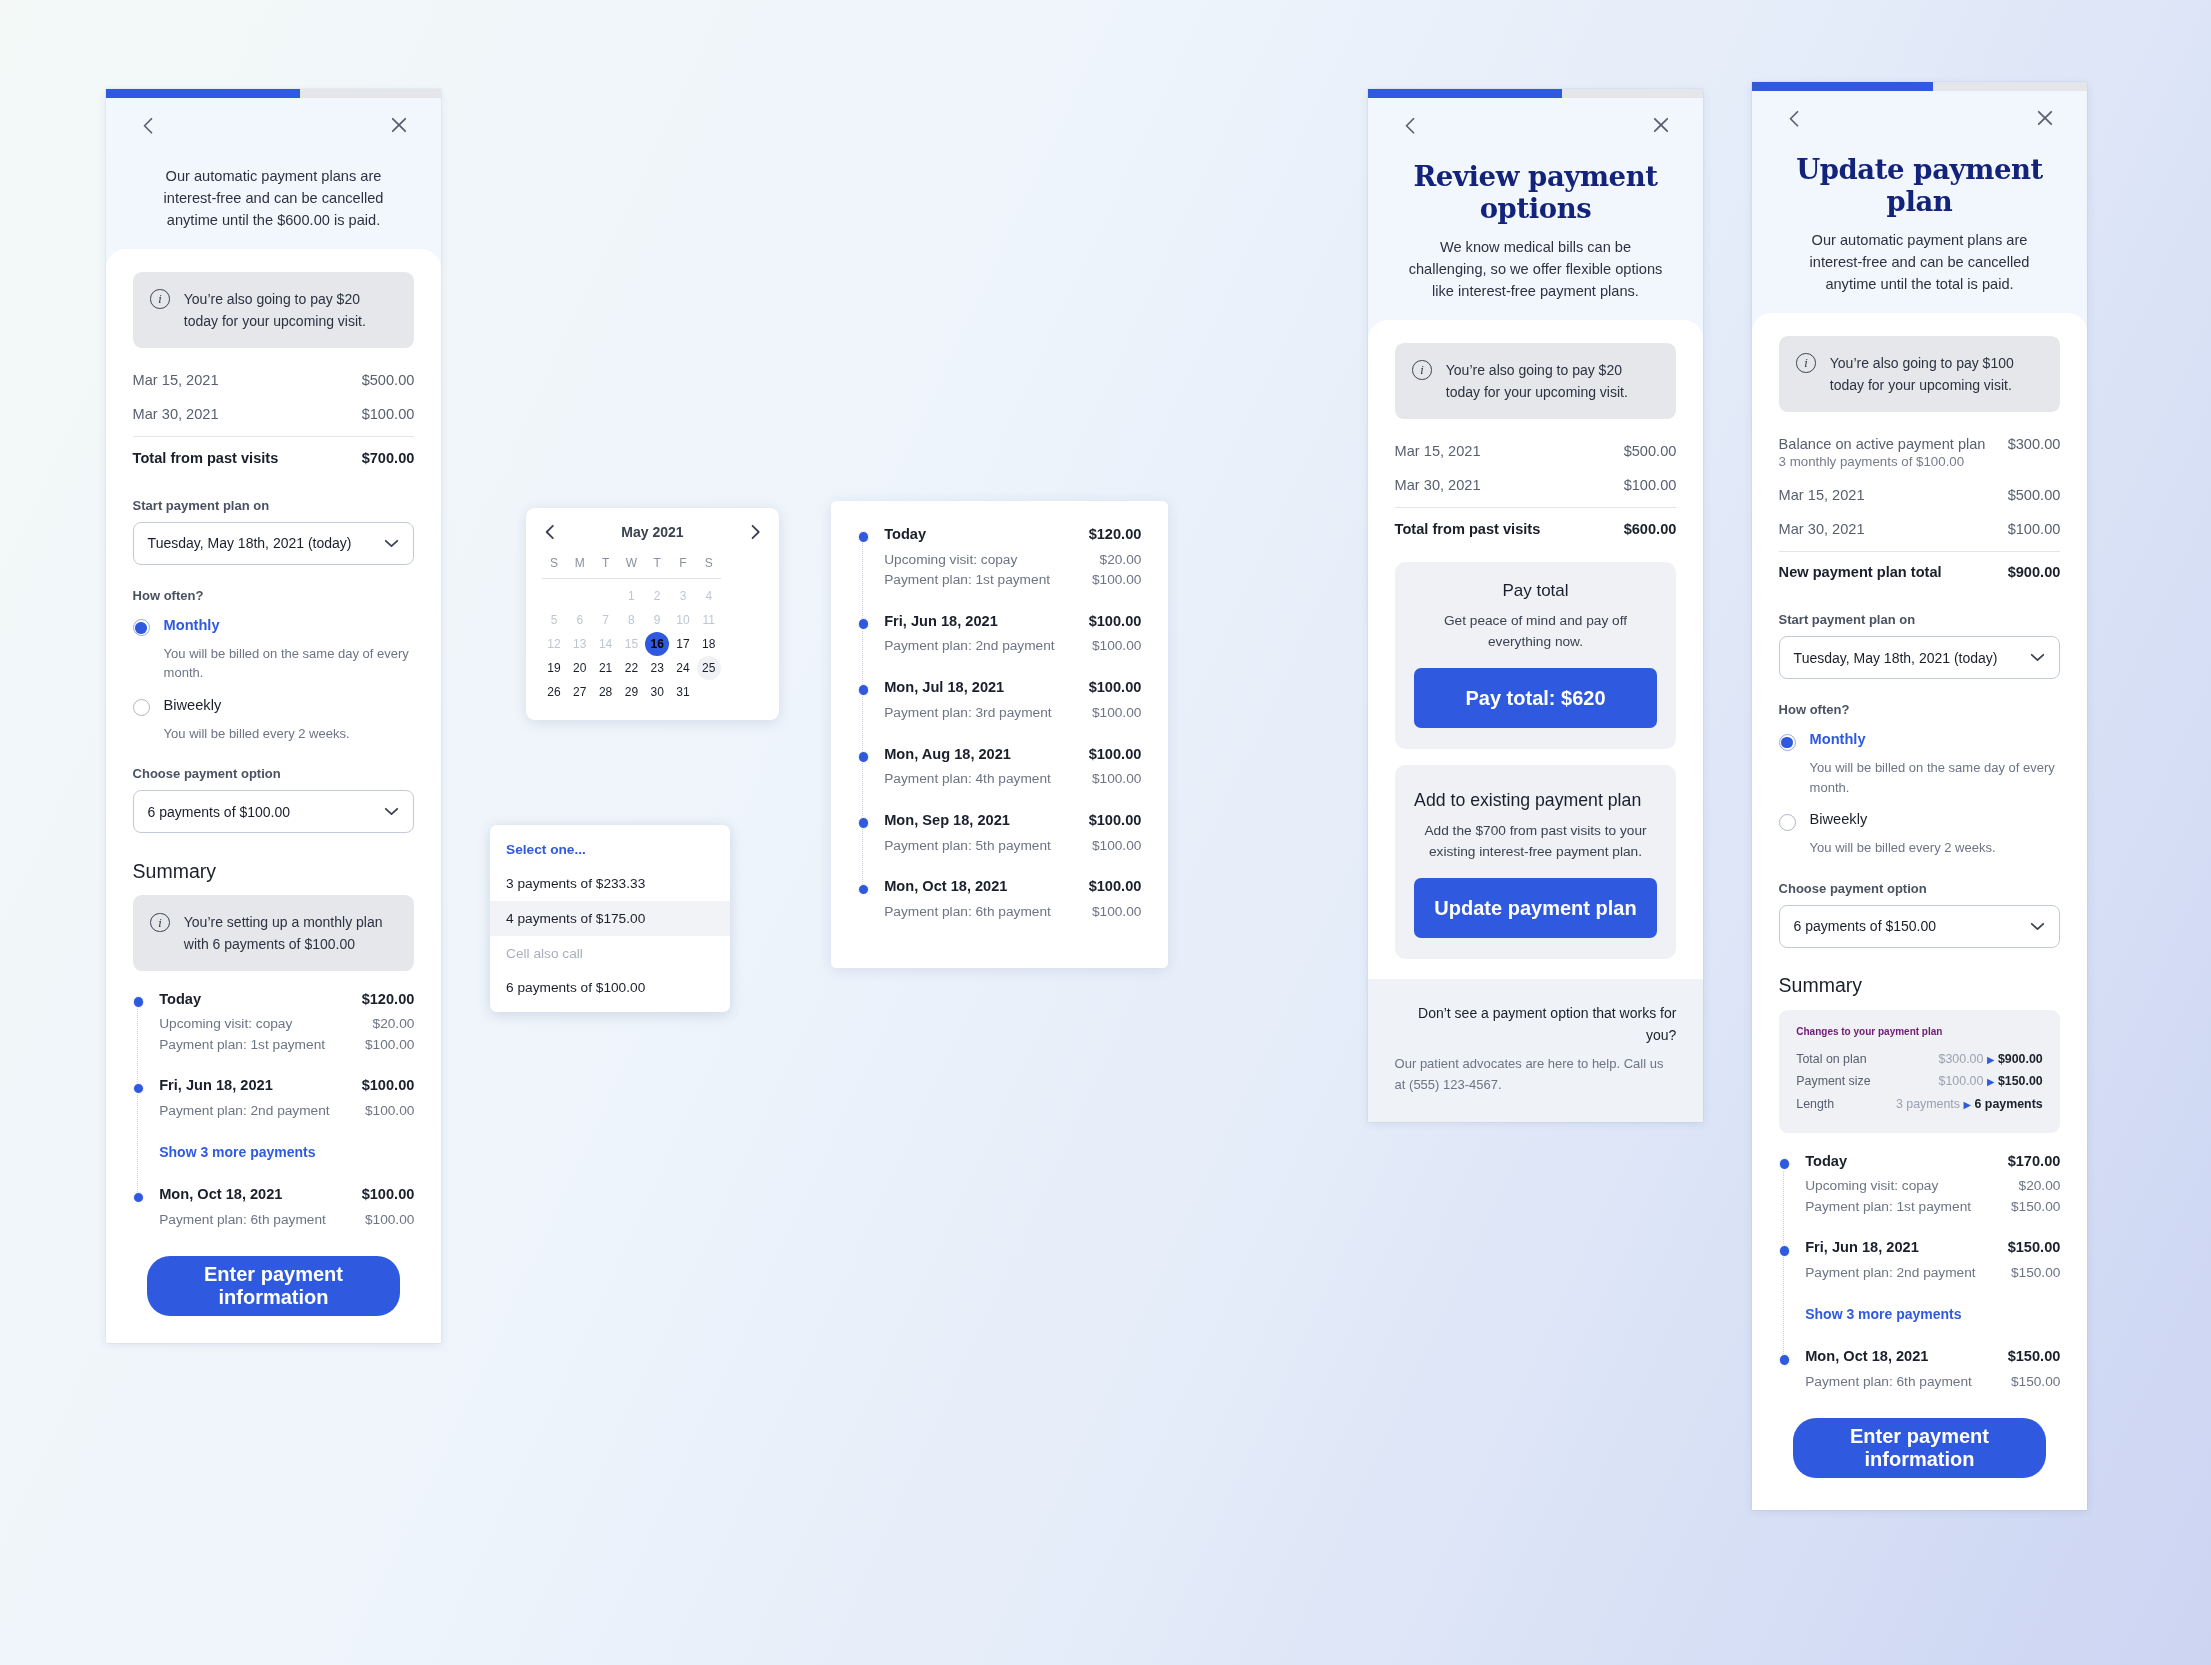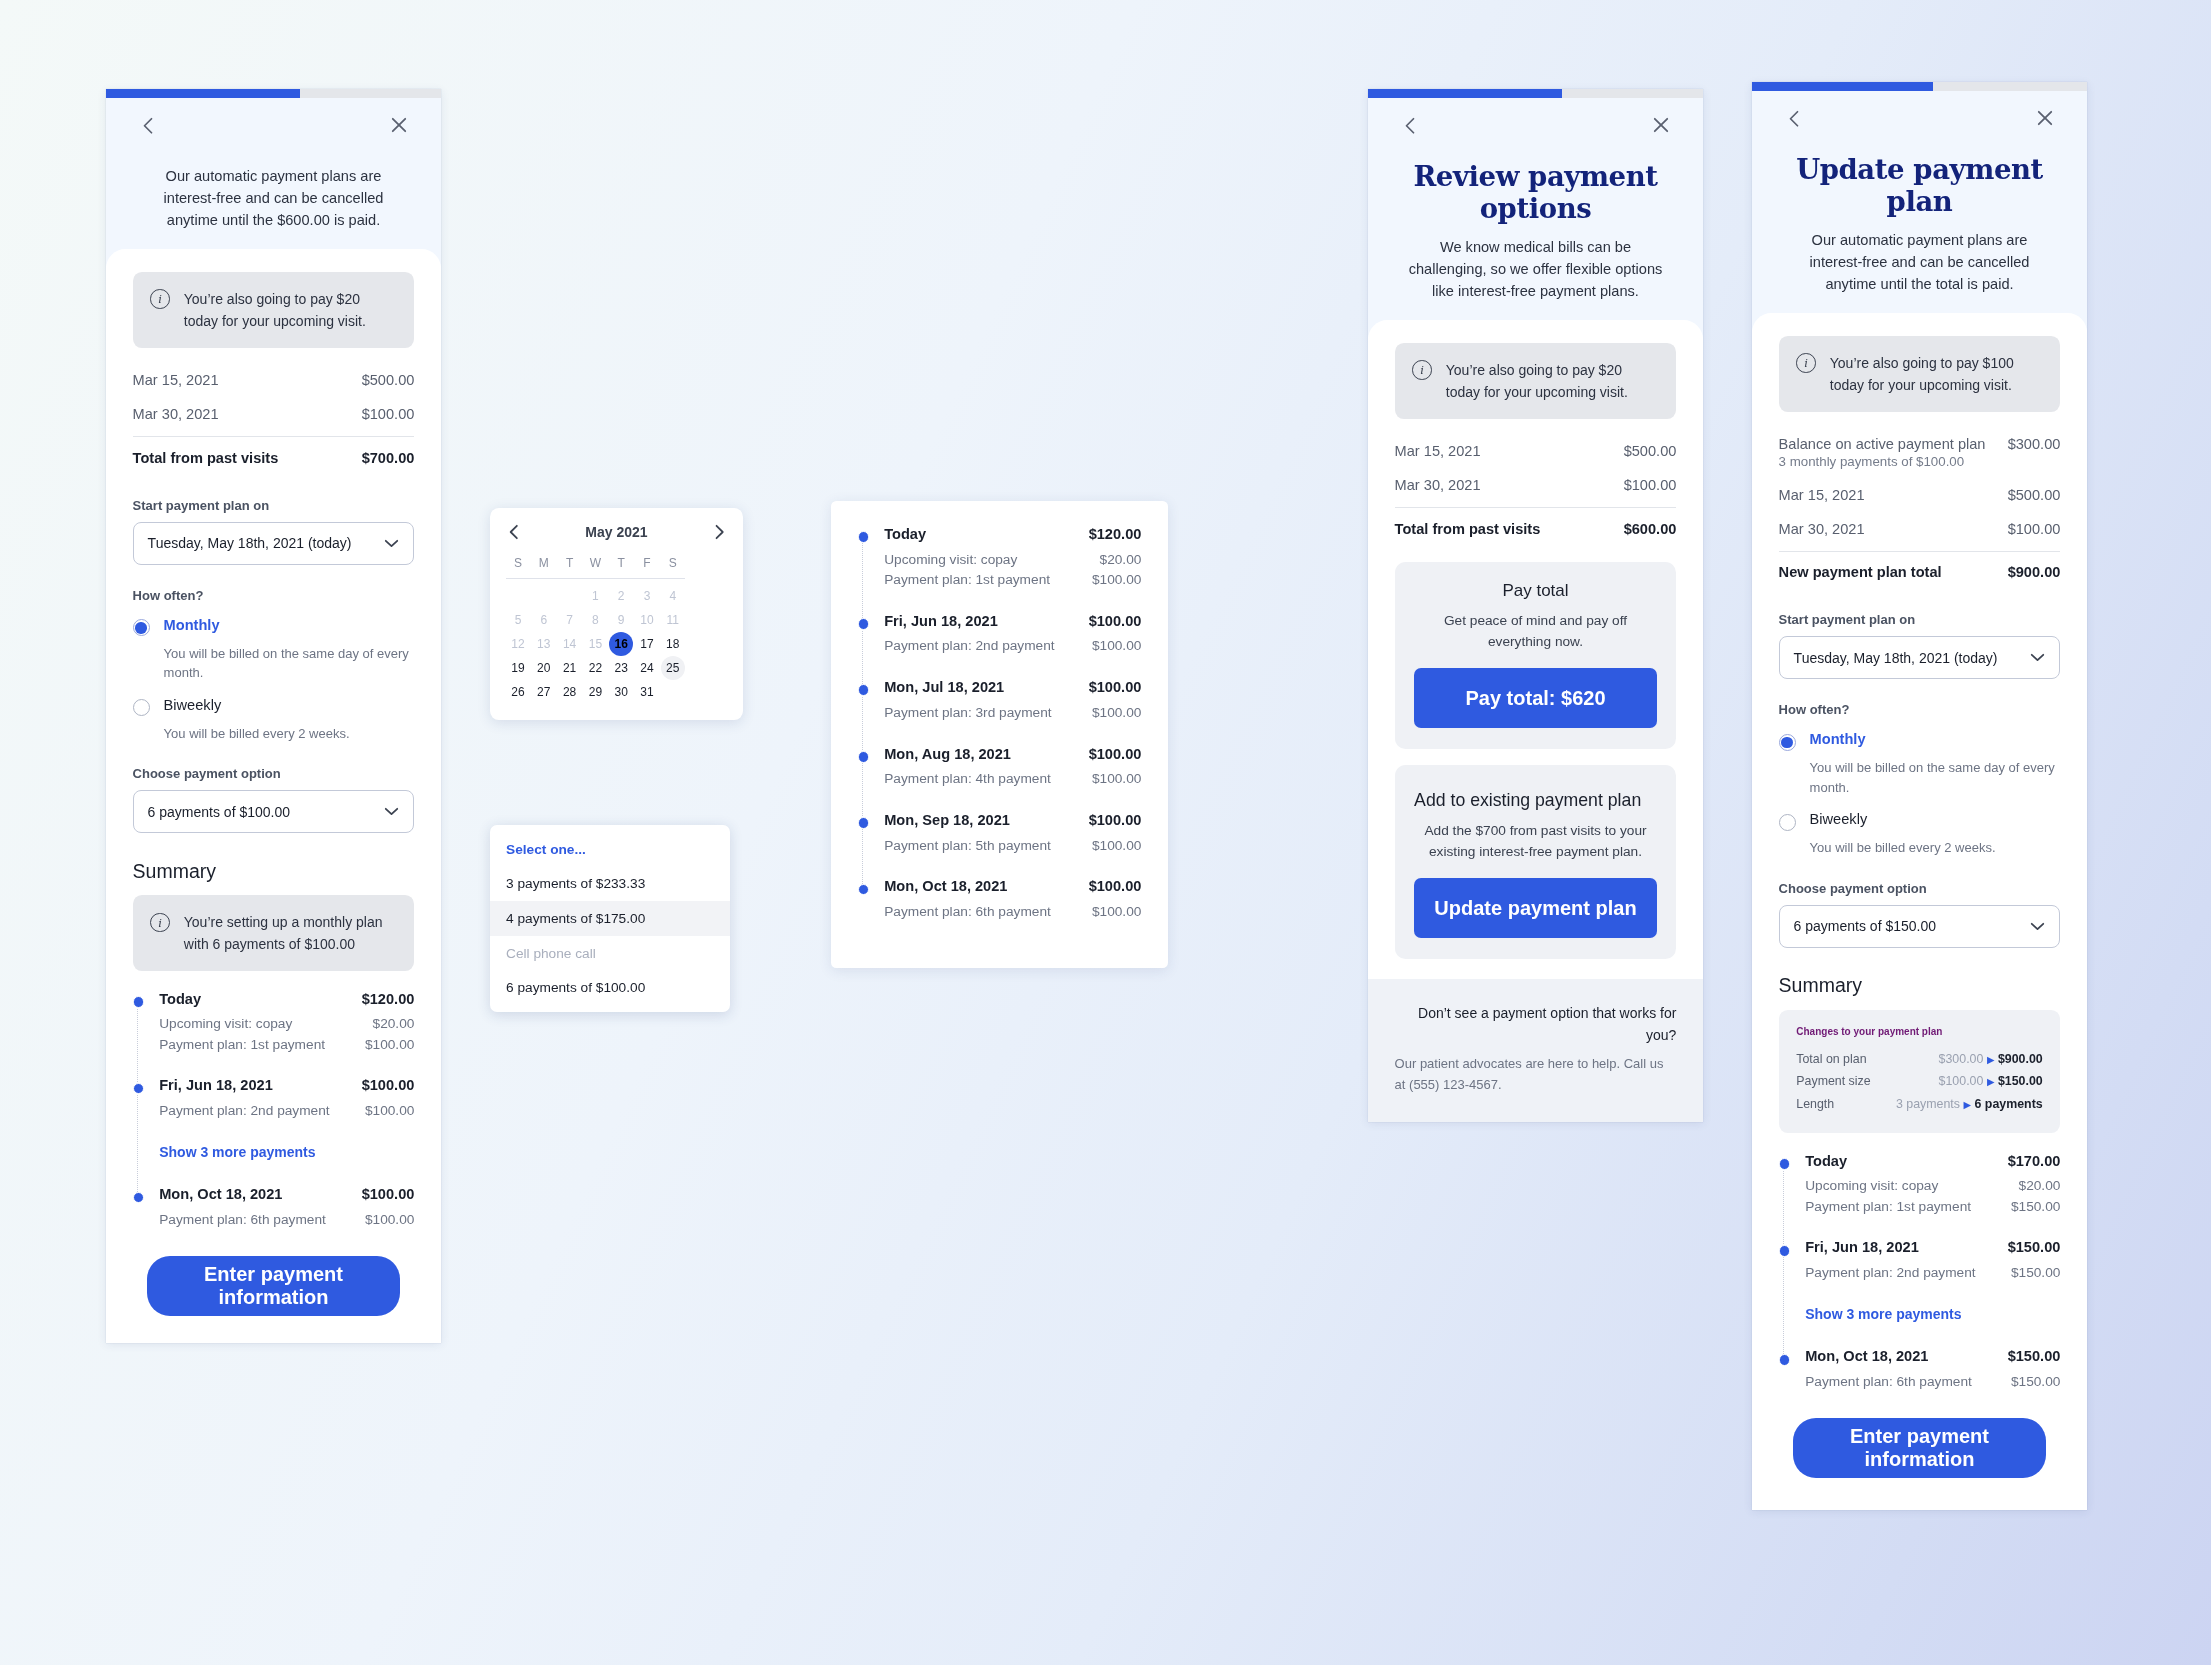--- a/index.html
+++ b/index.html
@@ -384,21 +384,21 @@
         </div>
       </div>
     </div>
 
     <div style="padding:3.5px 14px 26.6px 14px;">
       <button class="btn">Enter payment information</button>
     </div>
   </div>
 </div>
 
-<div class="calendar" style="left:490px; top:508px; width:253px;">
+<div class="calendar" style="left:526px; top:508px; width:253px;">
   <div class="cal-top">
     <div class="cal-arrow">
       <svg width="12.4" height="16" viewBox="0 0 14 18">
           <polyline points="10,2 3,9 10,16" fill="none" stroke="#3b4250" stroke-width="2" stroke-linecap="round" stroke-linejoin="round"></polyline>
         </svg>
     </div>
     <div class="cal-month">May 2021</div>
     <div class="cal-arrow">
       <svg width="12.4" height="16" viewBox="0 0 14 18">
           <polyline points="4,2 11,9 4,16" fill="none" stroke="#3b4250" stroke-width="2" stroke-linecap="round" stroke-linejoin="round"></polyline>
@@ -450,21 +450,21 @@
       <div class="cal-day ">31</div>
       <div class="cal-day empty"></div>
     </div>
 </div>
 
 <div class="menu" style="left:490px; top:825px; width:240px;">
   <div id="menu-list">
       <div class="menu-item head">Select one...</div>
       <div class="menu-item ">3 payments of $233.33</div>
       <div class="menu-item hover">4 payments of $175.00</div>
-      <div class="menu-item disabled">Cell phone call</div>
+      <div class="menu-item disabled">Cell also call</div>
       <div class="menu-item ">6 payments of $100.00</div>
     </div>
 </div>
 
 <div class="sched" style="left:831px; top:501px; width:337px;">
   <div class="tl" id="sched-tl" style="margin-top:0;">
       <div class="tl-node">
         <div class="tl-head">
           <span>Today</span>
           <span>$120.00</span>

